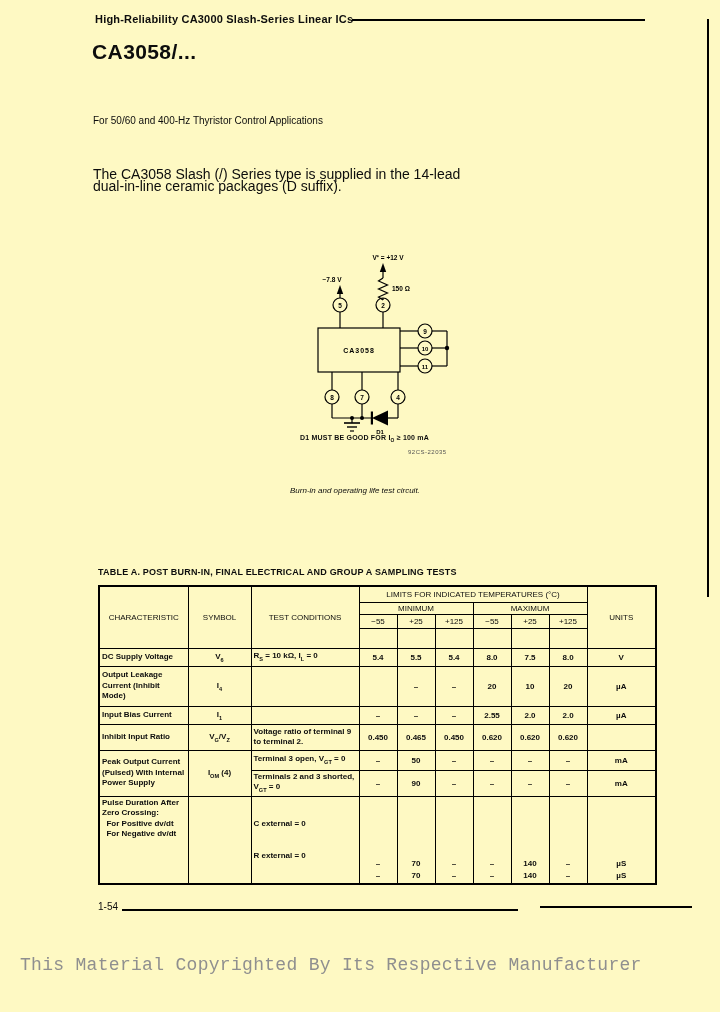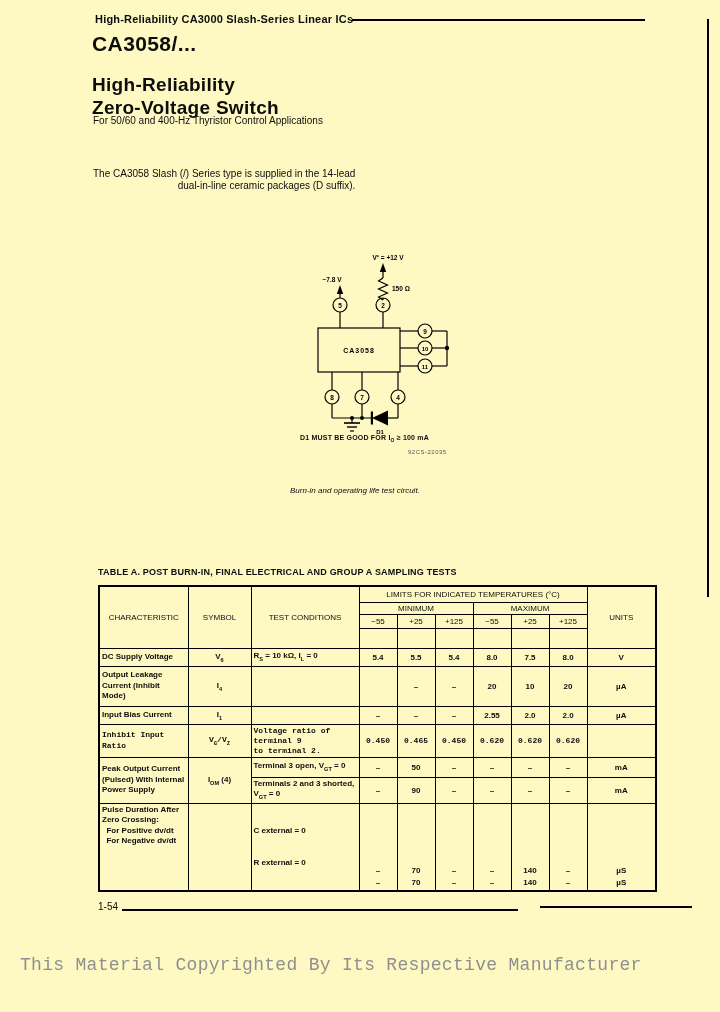--- a/index.html
+++ b/index.html
@@ -4,24 +4,24 @@
 <style>
   html,body{margin:0;padding:0;background:#e8e8e8;}
   .page{position:relative;width:720px;height:1012px;background:#fef9c3;
         font-family:"Liberation Sans",sans-serif;color:#0d0d0d;overflow:hidden;}
 
   
   .header-text{position:absolute;left:95px;top:13px;font-size:11px;font-weight:bold;letter-spacing:0.2px;}
   .header-rule{position:absolute;left:352px;top:19px;width:293px;height:2px;background:#000;}
   .edge-line{position:absolute;left:707px;top:19px;width:2px;height:578px;background:#000;}
 
-  .part-number{position:absolute;left:92px;top:32px;font-size:21px;font-weight:bold;letter-spacing:0.4px;}
+  .part-number{position:absolute;left:92px;top:40px;font-size:21px;font-weight:bold;letter-spacing:0.4px;}
   .page-title{position:absolute;left:92px;top:73px;font-size:19px;font-weight:bold;line-height:23px;white-space:pre-line;letter-spacing:0.3px;}
   .page-subtitle{position:absolute;left:93px;top:115px;font-size:10px;}
-  .intro{position:absolute;left:93px;top:168px;font-size:10px;line-height:12px;white-space:pre-line;text-align:right;}
+  .intro{position:absolute;left:93px;top:168px;font-size:14px;line-height:12px;white-space:pre-line;}
 
   
   .circuit{position:absolute;left:285px;top:250px;}
   .circuit svg{display:block;}
   .circuit text{font-family:"Liberation Sans",sans-serif;fill:#000;}
   .circ-note{position:absolute;left:300px;top:434px;font-size:7px;font-weight:bold;letter-spacing:0.2px;}
   .circ-note sub{font-size:70%;}
   .drawing-number{position:absolute;left:408px;top:449px;font-size:6px;color:#555;letter-spacing:0.5px;}
   .circ-caption{position:absolute;left:290px;top:486px;width:190px;font-size:8px;font-style:italic;}
 
@@ -31,21 +31,21 @@
              border:2px solid #000;}
   table.spec th,table.spec td{border:1px solid #000;padding:1px 2px;font-size:8px;vertical-align:middle;}
   table.spec th{font-weight:normal;text-align:center;}
   td.char{font-weight:bold;text-align:left;padding-left:3px;white-space:pre-wrap;line-height:10.5px;}
   td.sym{font-weight:bold;text-align:center;}
   td.cond{font-size:7.5px;font-weight:bold;text-align:left;padding-left:4px;white-space:pre-wrap;line-height:10px;}
   td.val{text-align:center;font-weight:bold;}
   td.units{text-align:center;font-weight:bold;}
   sub{font-size:70%;}
   tr.h-limits{height:16px;} tr.h-minmax{height:12px;} tr.h-temps{height:14px;} tr.spacer{height:20px;}
-  tr.r1{height:18px;} tr.r2{height:40px;} tr.r3{height:18px;} tr.r4{height:26px;font-family:Liberation Mono, monospace;}
+  tr.r1{height:18px;} tr.r2{height:40px;} tr.r3{height:18px;} tr.r4{height:26px;}
   tr.r5a{height:20px;} tr.r5b{height:26px;} tr.r6{height:46px;}
   tr.r6 td.cond,tr.r6 td.val,tr.r6 td.units{vertical-align:bottom;}
   tr.r6 .stack{line-height:12px;}
 
   
   .page-num{position:absolute;left:98px;top:901px;font-size:10px;font-weight:normal;}
   .footer-line1{position:absolute;left:122px;top:909px;width:396px;height:2px;background:#000;}
   .footer-line2{position:absolute;left:540px;top:906px;width:152px;height:2px;background:#000;}
   .copyright{position:absolute;left:20px;top:955px;font-size:18px;color:#8f8f8f;
              font-family:"Liberation Mono",monospace;letter-spacing:0.3px;}
@@ -53,22 +53,20 @@
 </head>
 <body>
 
 <div class="page">
 
   <div class="header-text">High-Reliability CA3000 Slash-Series Linear ICs</div>
   <div class="header-rule"></div>
   <div class="edge-line"></div>
 
   <div class="part-number">CA3058/...</div>
-  <div class="page-title">High-Reliability
-Zero-Voltage Switch</div>
   <div class="page-subtitle">For 50/60 and 400-Hz Thyristor Control Applications</div>
   <div class="intro">The CA3058 Slash (/) Series type is supplied in the 14-lead
 dual-in-line ceramic packages (D suffix).</div>
 
   <div class="circuit">
     <svg width="190" height="212" viewBox="0 0 190 212">
       <g stroke="#000" stroke-width="1.2" fill="none">
 
         <line x1="98" y1="22" x2="98" y2="28"></line>
         <polyline points="98,28 93.5,31 102.5,35 93.5,39 102.5,43 93.5,47 98,50"></polyline>

